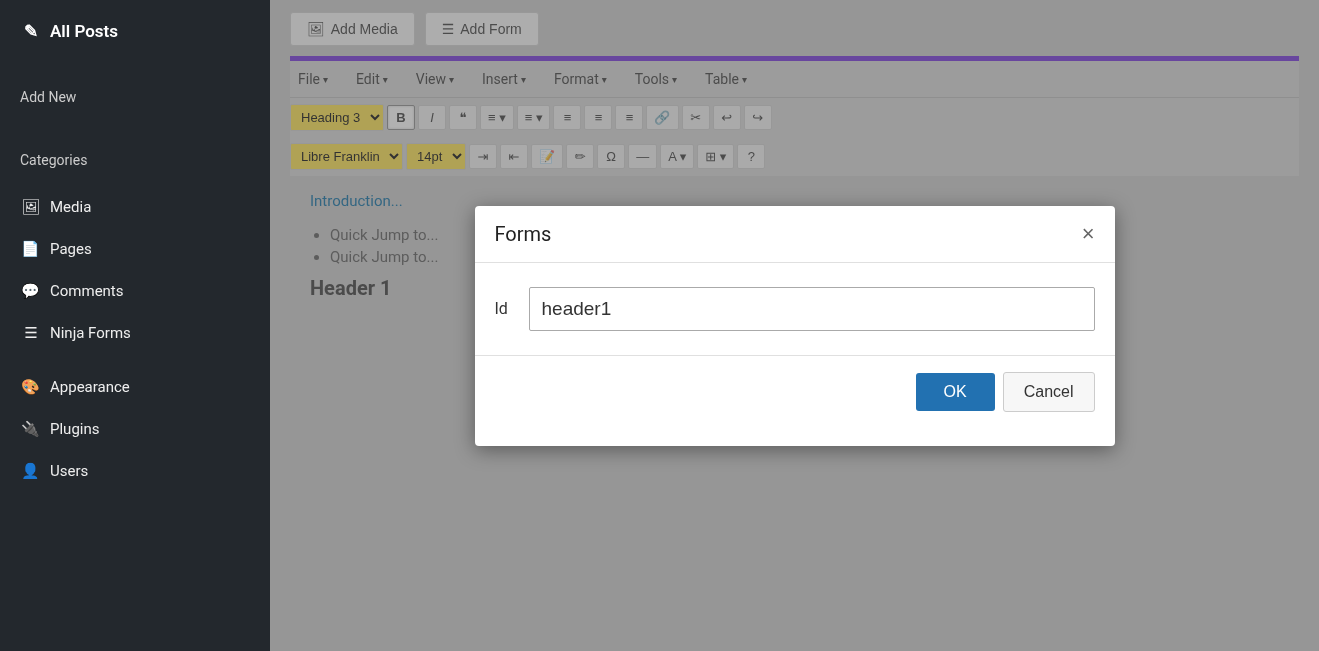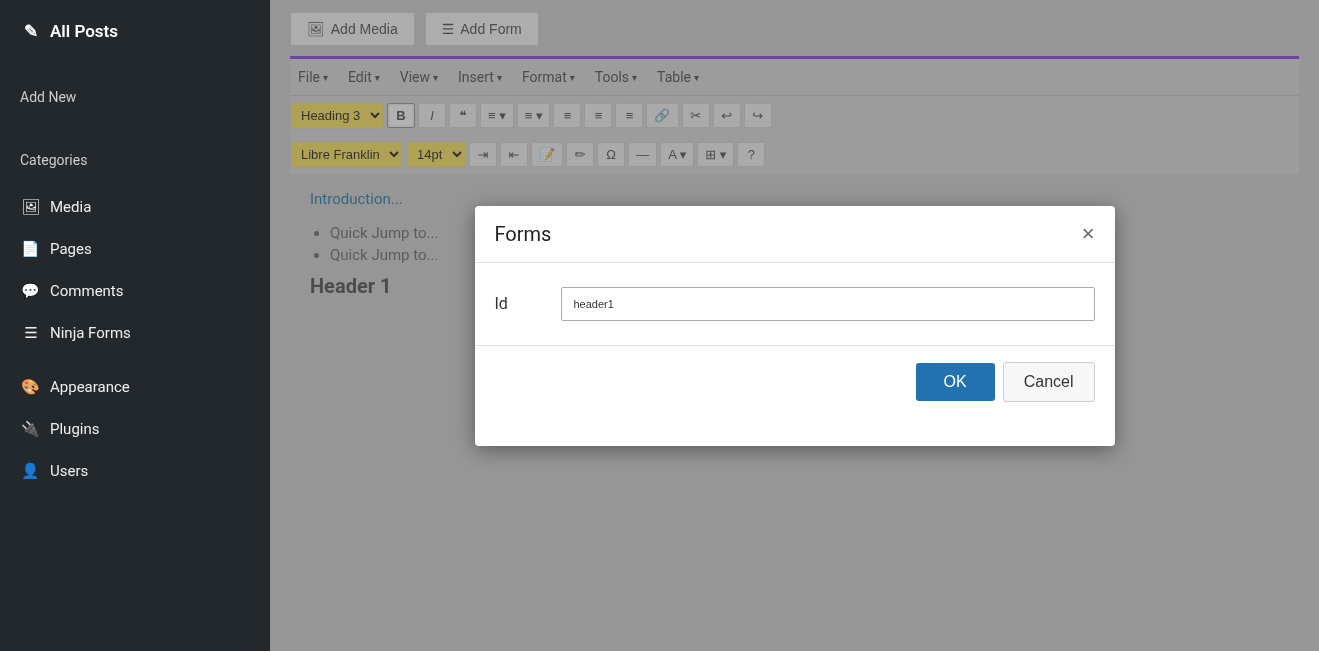--- a/index.html
+++ b/index.html
@@ -62,23 +62,23 @@
       display: flex;
       align-items: center;
       gap: 6px;
       color: #333;
     }
 
     
     .menu-bar {
       display: flex;
       align-items: center;
-      gap: 4px;
+      gap: 12px;
       padding: 6px 0;
-      border-top: 3px solid #6d28d9;
+      border-top: 5px solid #6d28d9;
       border-bottom: 1px solid #bbb;
       background: #d5d5d5;
       flex-wrap: wrap;
     }
     .menu-item {
       padding: 4px 8px;
       font-size: 14px;
       cursor: pointer;
       color: #333;
       display: flex;
@@ -170,33 +170,33 @@
       background: none;
       border: none;
       line-height: 1;
     }
     .modal-body {
       padding: 24px 20px;
     }
     .modal-field {
       display: flex;
       align-items: center;
-      gap: 36px;
+      gap: 4px;
     }
     .modal-label {
       font-size: 16px;
       color: #333;
       min-width: 30px;
     }
     .modal-input {
       flex: 1;
       border: 1px solid #aaa;
       border-radius: 2px;
       padding: 10px 12px;
-      font-size: 11px;
+      font-size: 19px;
       color: #333;
     }
     .modal-footer {
       display: flex;
       align-items: center;
       justify-content: flex-end;
       gap: 8px;
       padding: 16px 20px;
       border-top: 1px solid #e0e0e0;
     }

